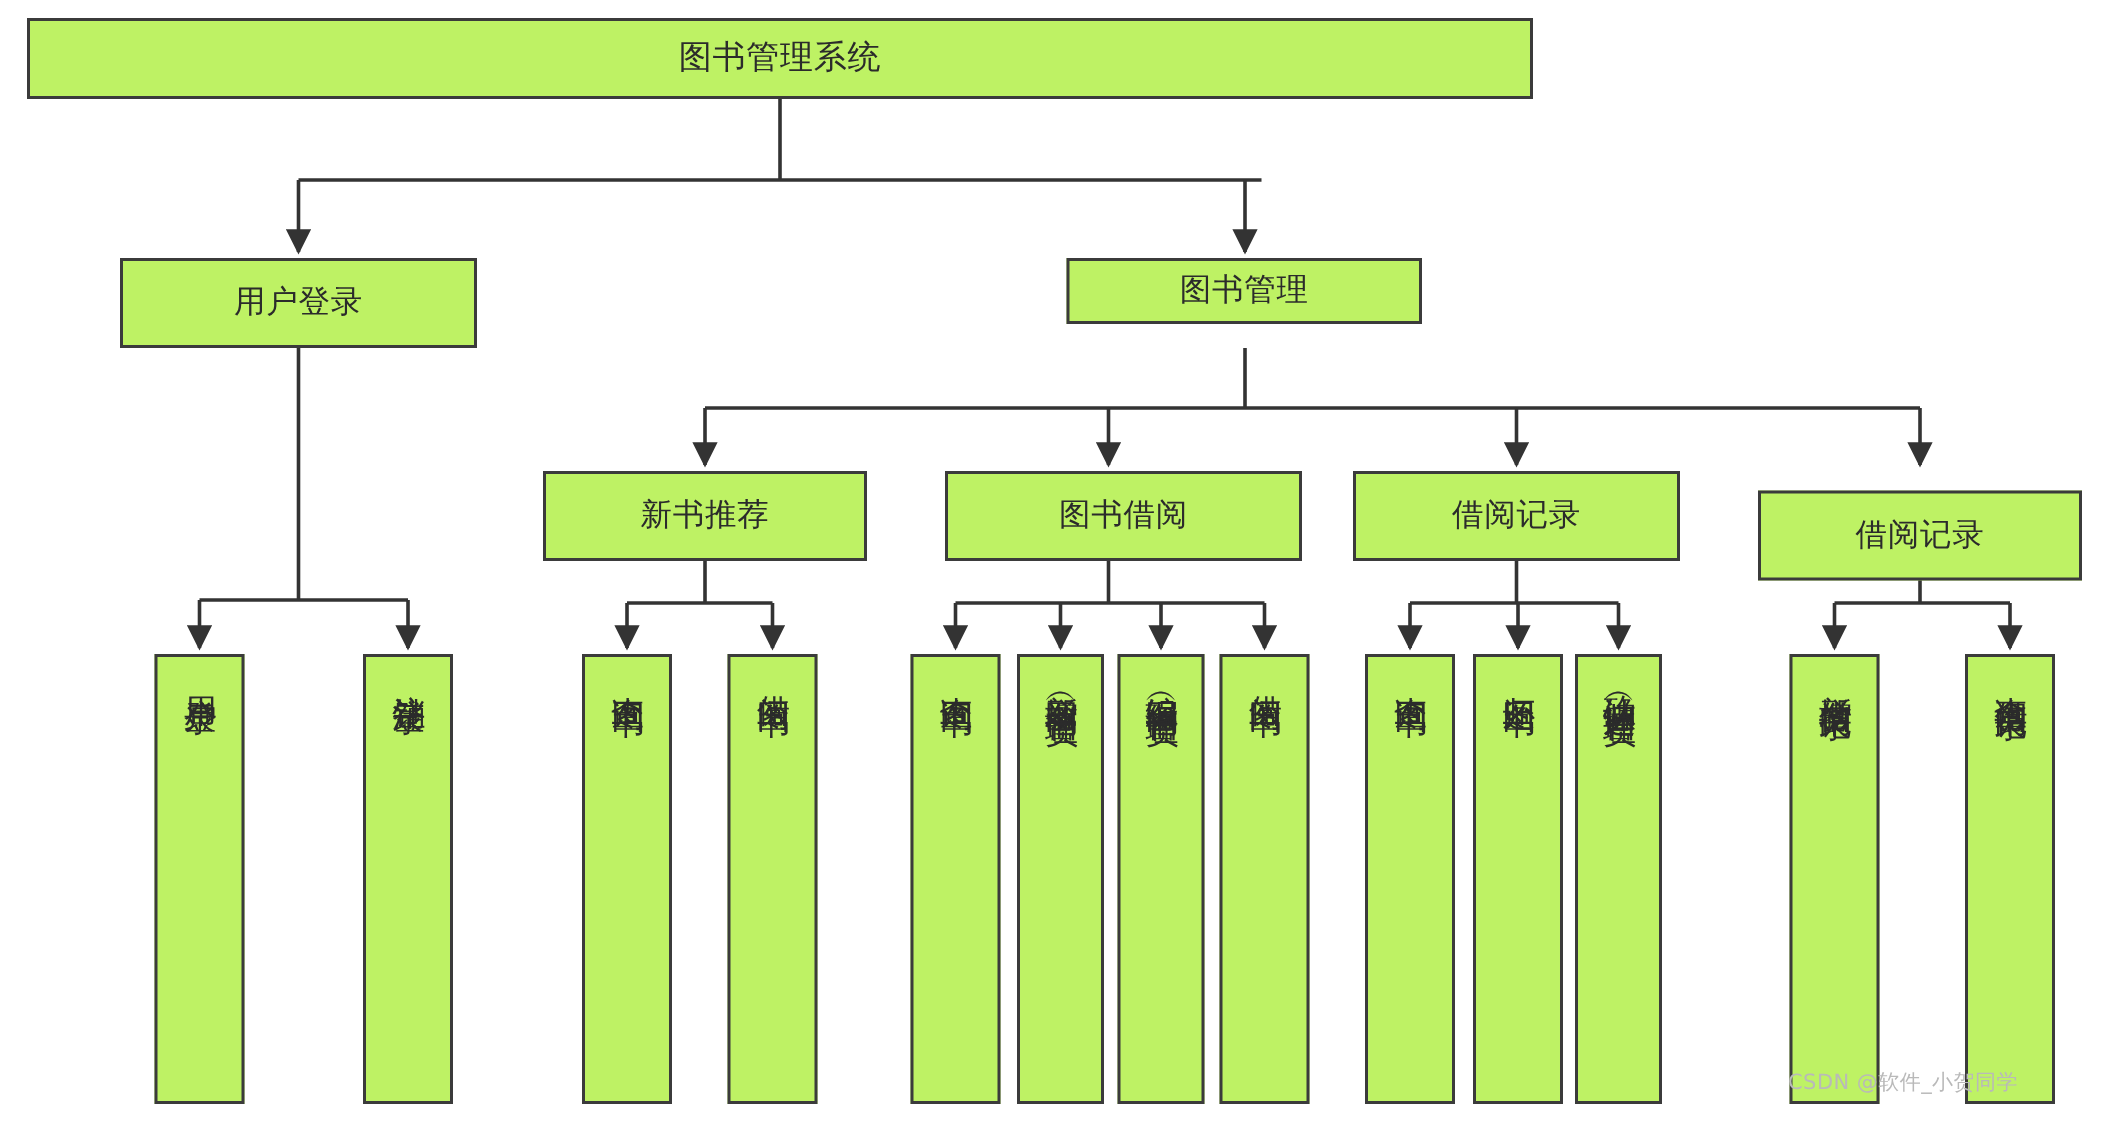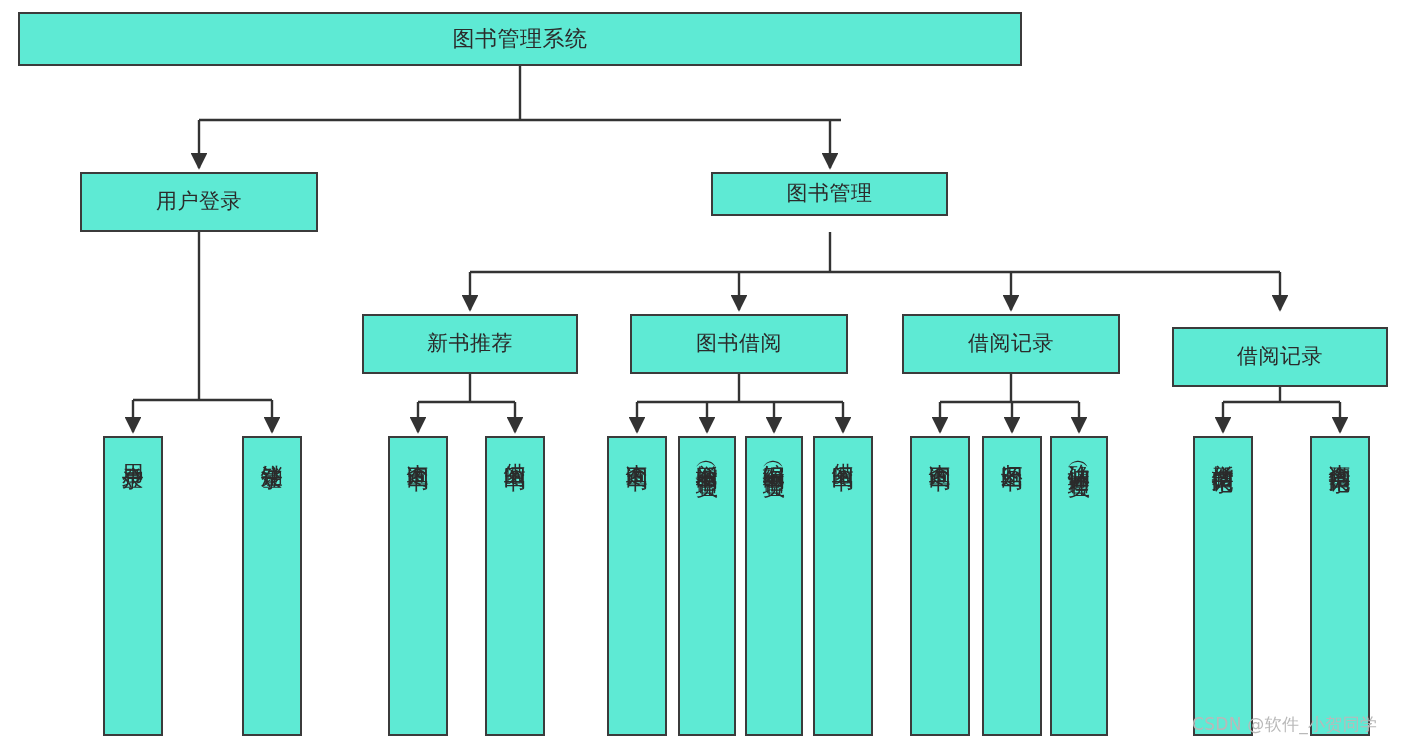--- a/index.html
+++ b/index.html
@@ -23,21 +23,21 @@
   svg.connectors {
     position: absolute;
     left: 0; top: 0;
     width: 1405px;
     height: 747px;
     pointer-events: none;
   }
   .node {
     position: absolute;
     box-sizing: border-box;
-    background: #5eead4;
+    background: #bef264;
     border: 2px solid #3b3b3b;
     display: flex;
     align-items: center;
     justify-content: center;
     color: #2b2b2b;
   }
   .node-label {
     display: block;
     text-align: center;
     line-height: 1.12;
@@ -60,21 +60,21 @@
     text-orientation: upright;
     font-size: 22px;
     line-height: 1.06;
     letter-spacing: 2px;
     white-space: nowrap;
   }
   .watermark {
     position: absolute;
     left: 1192px;
     top: 713px;
-    font-size: 17px;
+    font-size: 14px;
     color: #b9b9b9;
     white-space: nowrap;
     letter-spacing: 0.3px;
   }
 </style>
 </head>
 <body>
 
 <div id="diagram-root">
 
@@ -136,21 +136,21 @@
   <div class="node horizontal" style="left:80px; top:172px; width:238px; height:60px;">
     <span class="node-label">用户登录</span>
   </div>
   <div class="node horizontal" style="left:711px; top:172px; width:237px; height:44px;">
     <span class="node-label">图书管理</span>
   </div>
 
   <div class="node horizontal" style="left:362px; top:314px; width:216px; height:60px;">
     <span class="node-label">新书推荐</span>
   </div>
-  <div class="node horizontal" style="left:630px; top:314px; width:218px; height:60px;">
+  <div class="node horizontal" style="left:630px; top:314px; width:238px; height:60px;">
     <span class="node-label">图书借阅</span>
   </div>
   <div class="node horizontal" style="left:902px; top:314px; width:218px; height:60px;">
     <span class="node-label">借阅记录</span>
   </div>
   <div class="node horizontal" style="left:1172px; top:314px; width:216px; height:60px;margin-top:13px;">
     <span class="node-label">借阅记录</span>
   </div>
 
   <div class="node vertical" style="left:103px; top:436px; width:60px; height:300px;">

